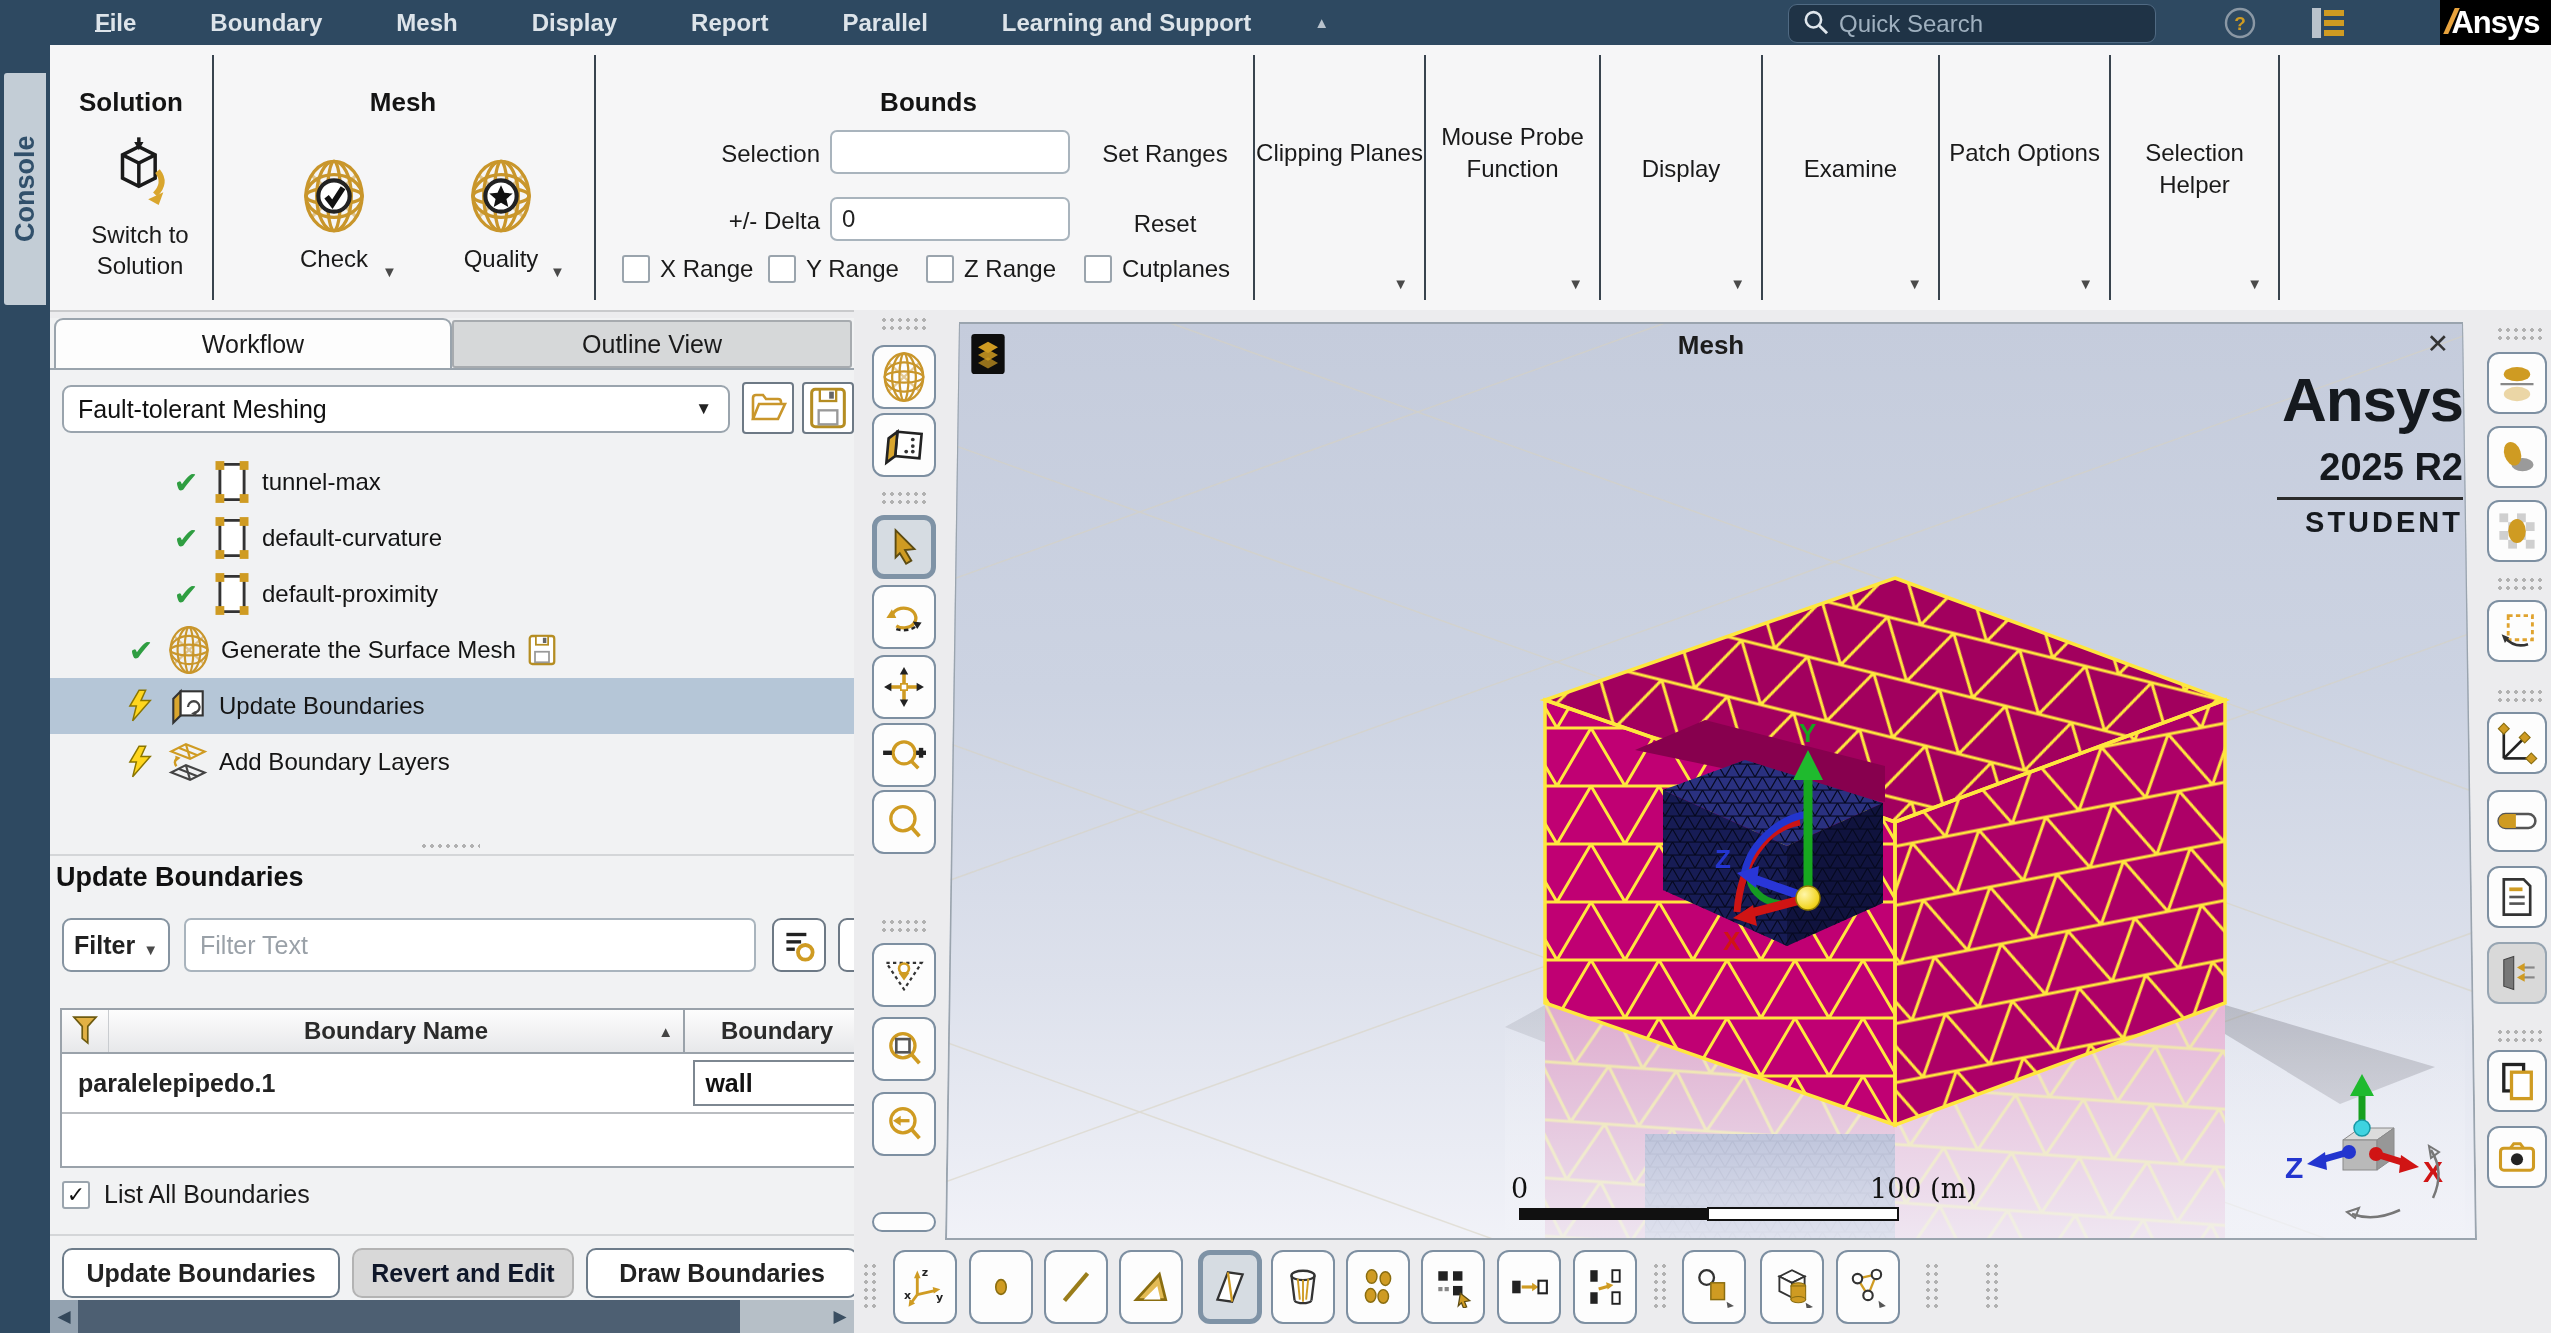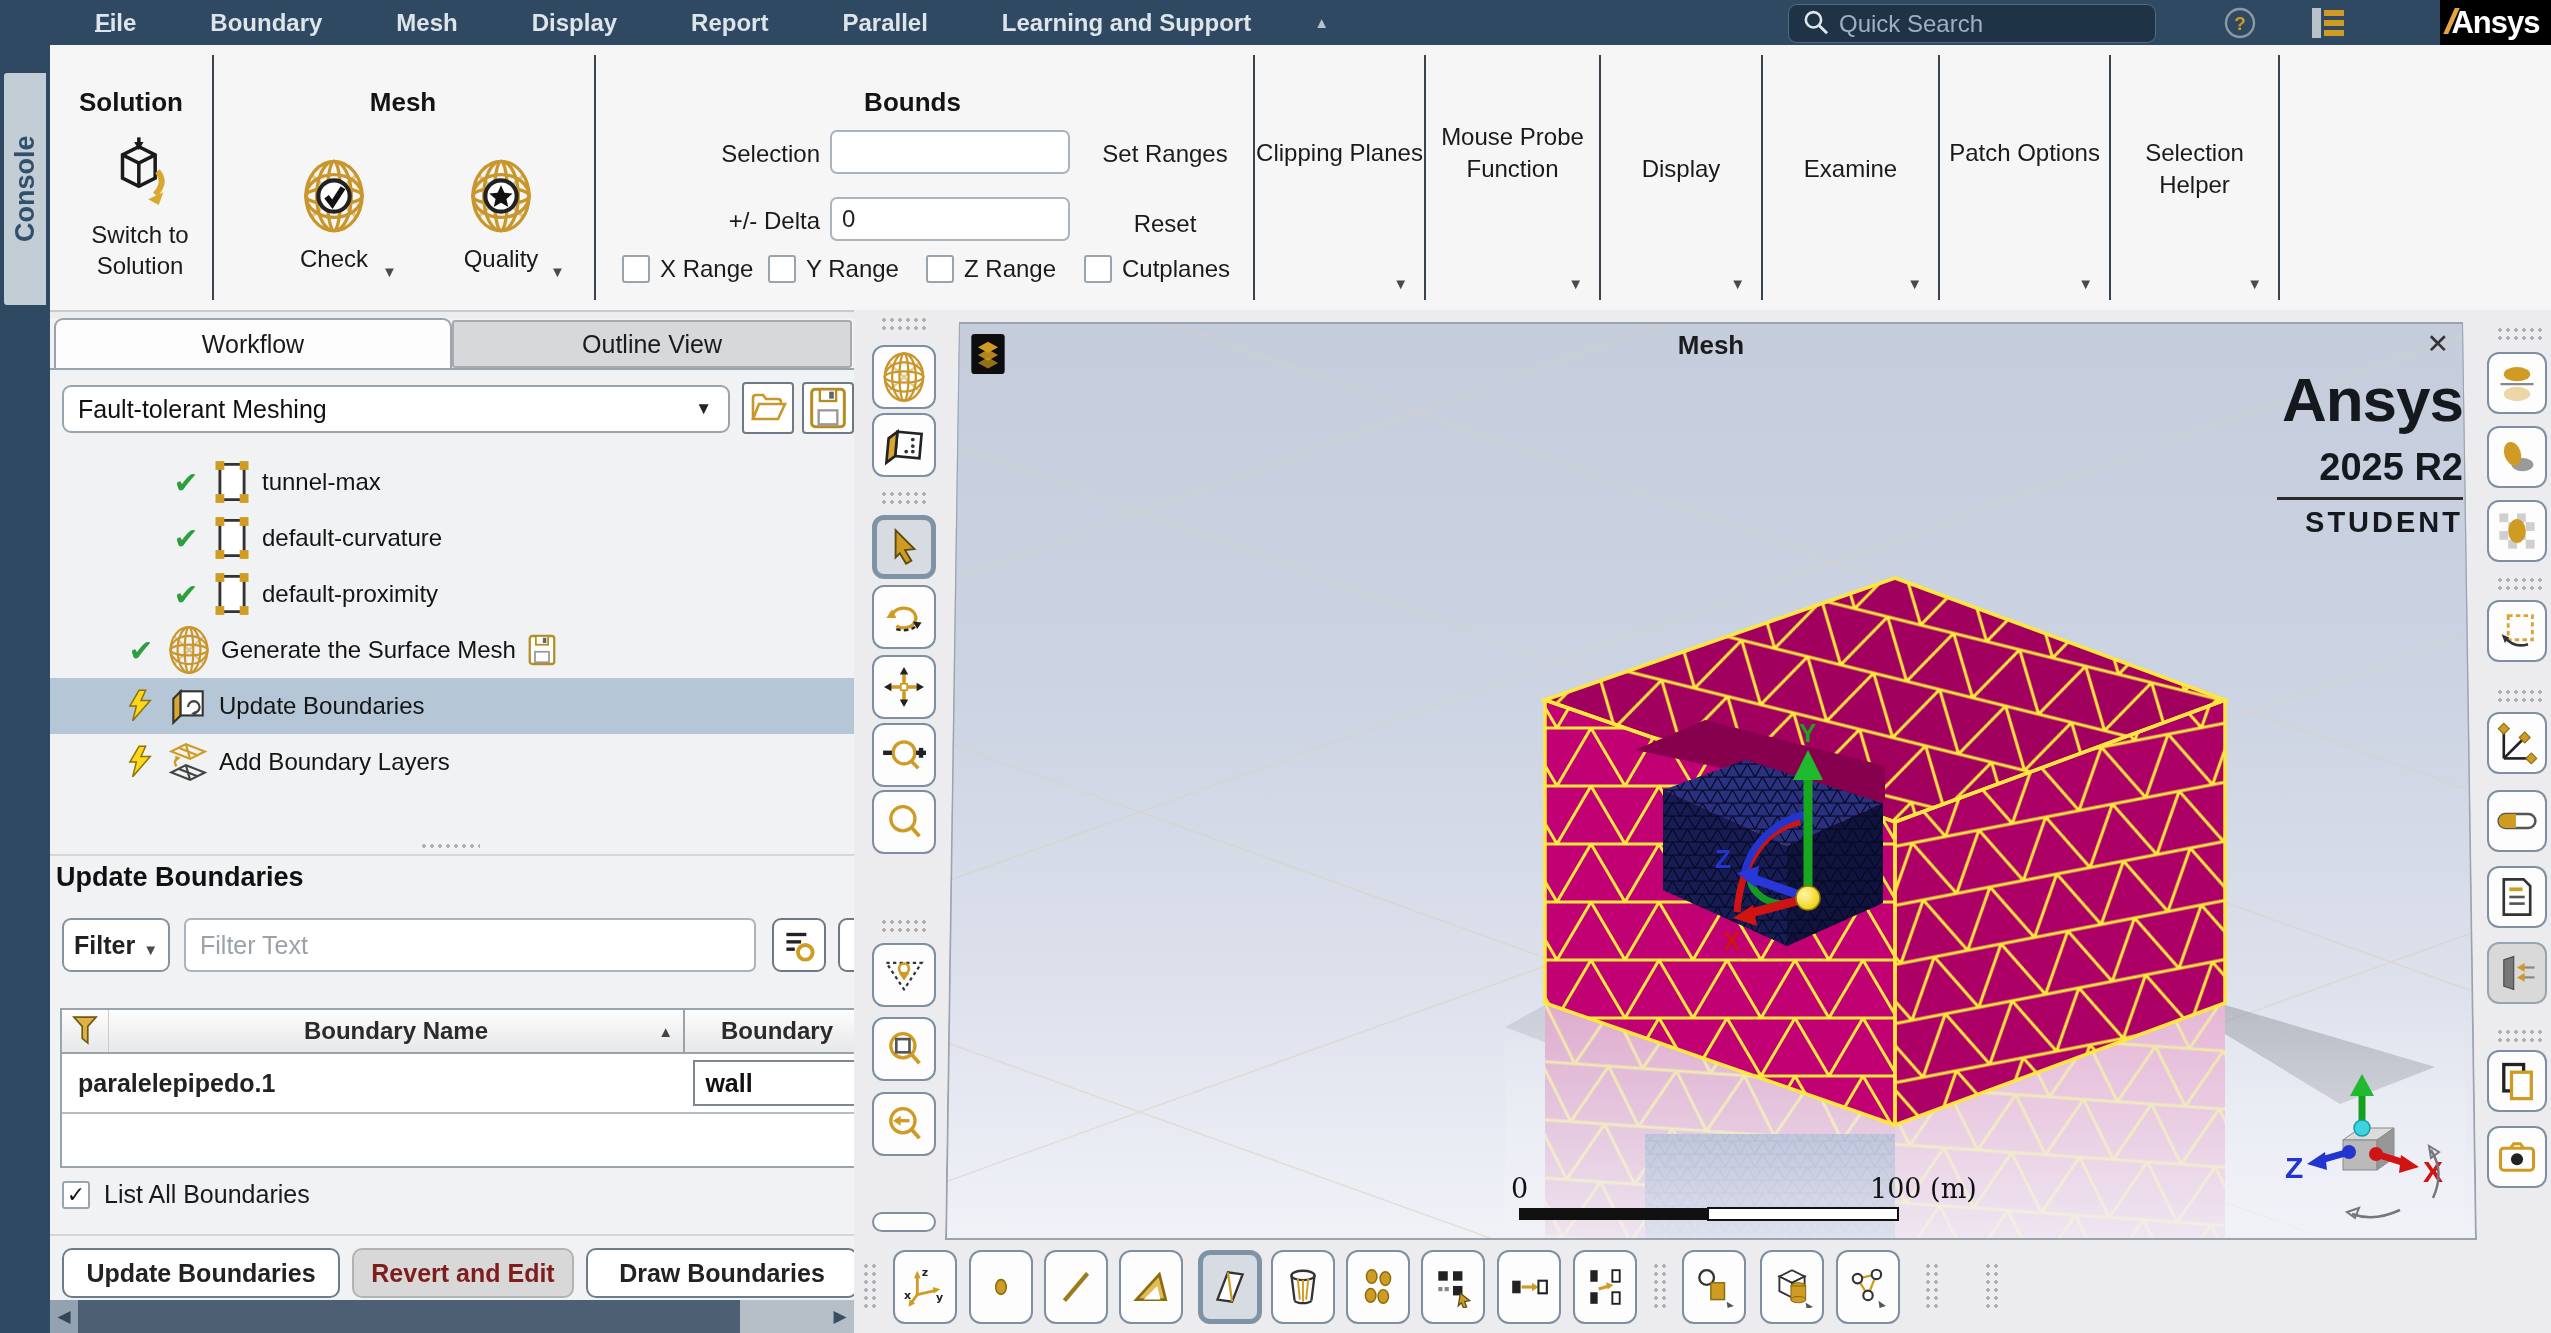--- a/index.html
+++ b/index.html
@@ -57,21 +57,21 @@
   .btable{position:absolute;left:10px;top:690px;width:840px;height:160px;border:2px solid #9aa2aa;background:#fff;box-sizing:border-box;}
   .bt-head{display:flex;height:42px;background:linear-gradient(#fdfdfd,#e7e8ea);border-bottom:2px solid #9aa2aa;align-items:center;font-size:24px;font-weight:bold;color:#2b2b2b;}
   .bt-funnel{width:46px;display:flex;justify-content:center;border-right:1px solid #c9ccd0;height:100%;align-items:center;}
   .bt-name{width:574px;position:relative;text-align:center;border-right:2px solid #9aa2aa;height:100%;display:flex;align-items:center;justify-content:center;}
   .sort-asc{position:absolute;right:10px;font-size:15px;color:#444;}
   .bt-type{flex:1;padding-left:36px;}
   .bt-row{display:flex;height:58px;border-bottom:2px solid #b9bcc0;align-items:center;font-size:25px;}
   .bt-cell-name{width:620px;padding-left:16px;font-weight:bold;color:#222;}
   .combo{width:206px;height:46px;border:2px solid #7d8791;background:#fff;display:flex;align-items:center;font-size:25px;font-weight:bold;color:#111;padding-left:10px;box-sizing:border-box;}
   .action-btn{position:absolute;top:930px;height:50px;border:2px solid #6d7c8a;border-radius:10px;background:#fff;display:flex;align-items:center;justify-content:center;font-size:25px;font-weight:bold;color:#222;box-sizing:border-box;}
-  .action-btn.disabled{background:#d8d8d8;border-color:#b3b3b3;color:#7f1d1d;}
+  .action-btn.disabled{background:#d8d8d8;border-color:#b3b3b3;color:#0f172a;}
   .hscroll{position:absolute;left:0;top:982px;width:804px;height:33px;background:#b6bfc7;}
   .hs-arrow{position:absolute;top:0;width:28px;height:33px;background:#93a2b0;color:#33475a;font-size:17px;display:flex;align-items:center;justify-content:center;}
   .hs-thumb{position:absolute;left:28px;top:0;width:662px;height:33px;background:#4d5f72;}
   .dots-h{background-image:radial-gradient(#b1b1b1 1.6px, transparent 1.7px);background-size:8px 8px;}
   .divline{position:absolute;left:0;width:804px;height:2px;background:#d4d6d8;}
   
   .gfx{position:absolute;left:854px;top:310px;width:1697px;height:1023px;background:#ececee;}
   .vp{position:absolute;left:945px;top:322px;width:1532px;height:918px;
       background:linear-gradient(180deg,#c5ccdc 0%,#ccd3e2 40%,#dde1ec 72%,#f1f2f8 100%);
       clip-path:polygon(14px 0,1518px 0,1532px 918px,0 918px);}
@@ -491,21 +491,21 @@
     </div>
     <div class="abs dd-arrow" style="left:332px;top:218px">▼</div>
     <div class="abs" style="left:408px;top:112px;width:86px;text-align:center">
       <svg class="ic" width="66" height="78" style="margin:0 auto">
           <use href="#sy-globe-star"></use>
         </svg>
       <div class="rlabel" style="margin-top:10px">Quality</div>
     </div>
     <div class="abs dd-arrow" style="left:500px;top:218px">▼</div>
 
-    <div class="rtitle" style="left:533px;width:659px">Bounds</div>
+    <div class="rtitle" style="left:549px;width:659px">Bounds</div>
     <div class="abs rlabel" style="left:580px;top:95px;width:190px;text-align:right">Selection</div>
     <input class="rinput" style="left: 780px; top: 85px; width: 216px;" value="">
     <div class="abs rlabel" style="left:1040px;top:95px;width:150px;text-align:center">Set Ranges</div>
     <div class="abs rlabel" style="left:580px;top:162px;width:190px;text-align:right">+/- Delta</div>
     <input class="rinput" style="left: 780px; top: 152px; width: 216px;" value="0">
     <div class="abs rlabel" style="left:1040px;top:165px;width:150px;text-align:center">Reset</div>
     <div class="abs" style="left:572px;top:210px;display:flex;align-items:flex-start;gap:10px">
         <span class="cb"></span>
         <span class="cbl">X Range</span>
       </div>

